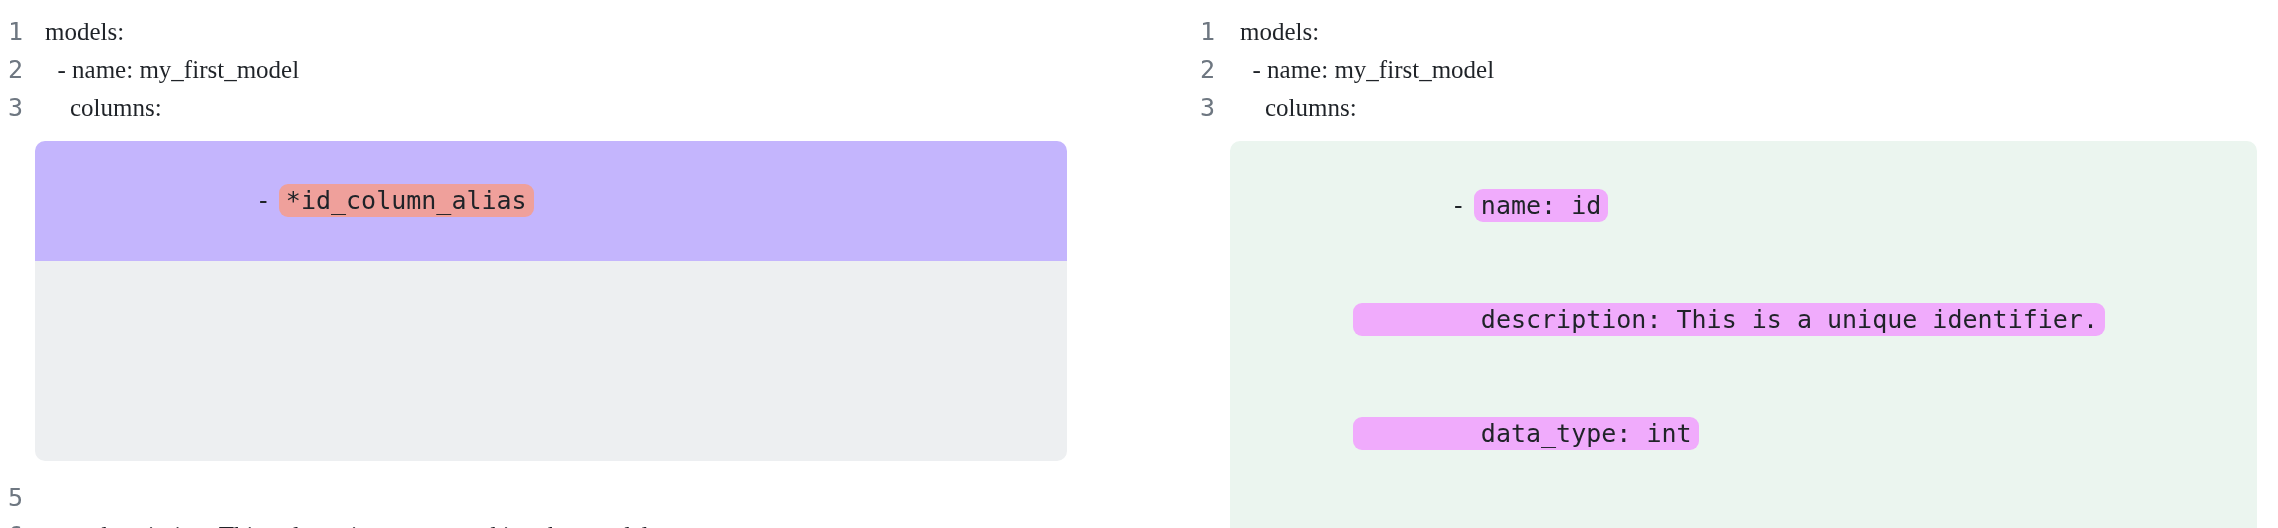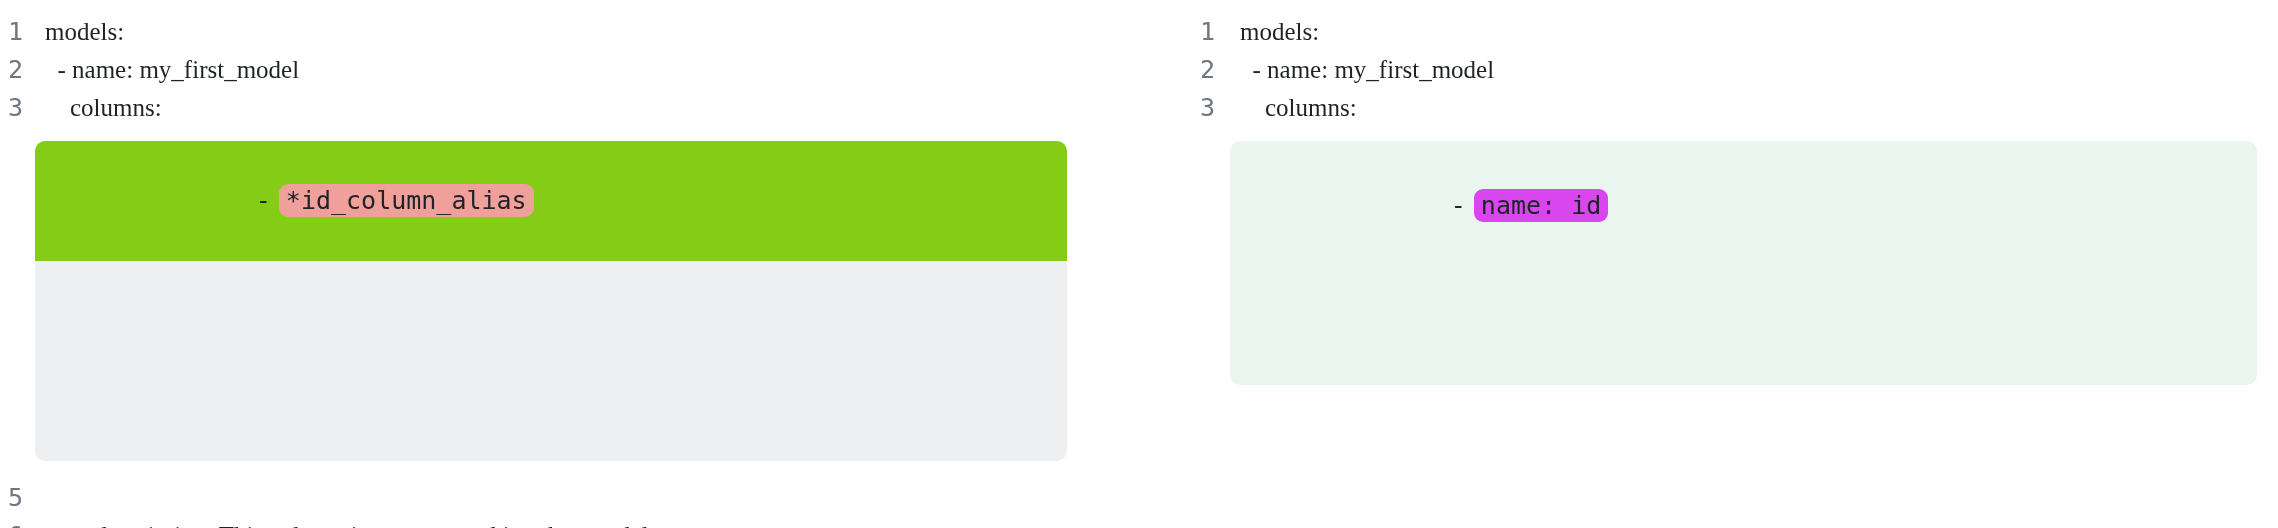--- a/index.html
+++ b/index.html
@@ -59,37 +59,37 @@
     margin-right: 21px;
     background: #ebf5ef;
     padding: 8px 0;
   }
   .hrow {
     position: relative;
     white-space: pre;
     padding-left: 10px;
   }
   .row-removed {
-    background: #84cc16;
+    background: #c4b5fd;
     padding-top: 3px;
     padding-bottom: 3px;
   }
   .spacer-collapsed {
     height: 200px;
     background: #edeff1;
   }
   .seg { white-space: pre; }
   .tok {
     white-space: pre;
     border-radius: 9px;
     padding: 2px 7px;
     margin: 0 -7px;
   }
   .tok-removed { background: #efa09b; }
-  .tok-added   { background: #d946ef; }
+  .tok-added   { background: #f0abfc; }
 </style>
 </head>
 <body>
 
 <div class="diff-view">
 
   <div class="pane pane-left">
 
     <div class="code-line">
       <span class="ln">1</span><span class="code">models:</span>
@@ -127,20 +127,26 @@
     </div>
     <div class="code-line">
       <span class="ln">3</span><span class="code">    columns:</span>
     </div>
 
     <div class="diff-block">
       <div class="hrow">
         <span class="seg">      - </span><span class="tok tok-added">name: id</span>
       </div>
       <div class="hrow">
+        <span class="seg"></span><span class="tok tok-added">        description: This is a unique identifier.</span>
+      </div>
+      <div class="hrow">
+        <span class="seg"></span><span class="tok tok-added">        data_type: int</span>
+      </div>
+      <div class="hrow">
         <span class="seg"></span>
       </div>
 
     </div>
 
   </div>
 
 </div>
 
 </body></html>

